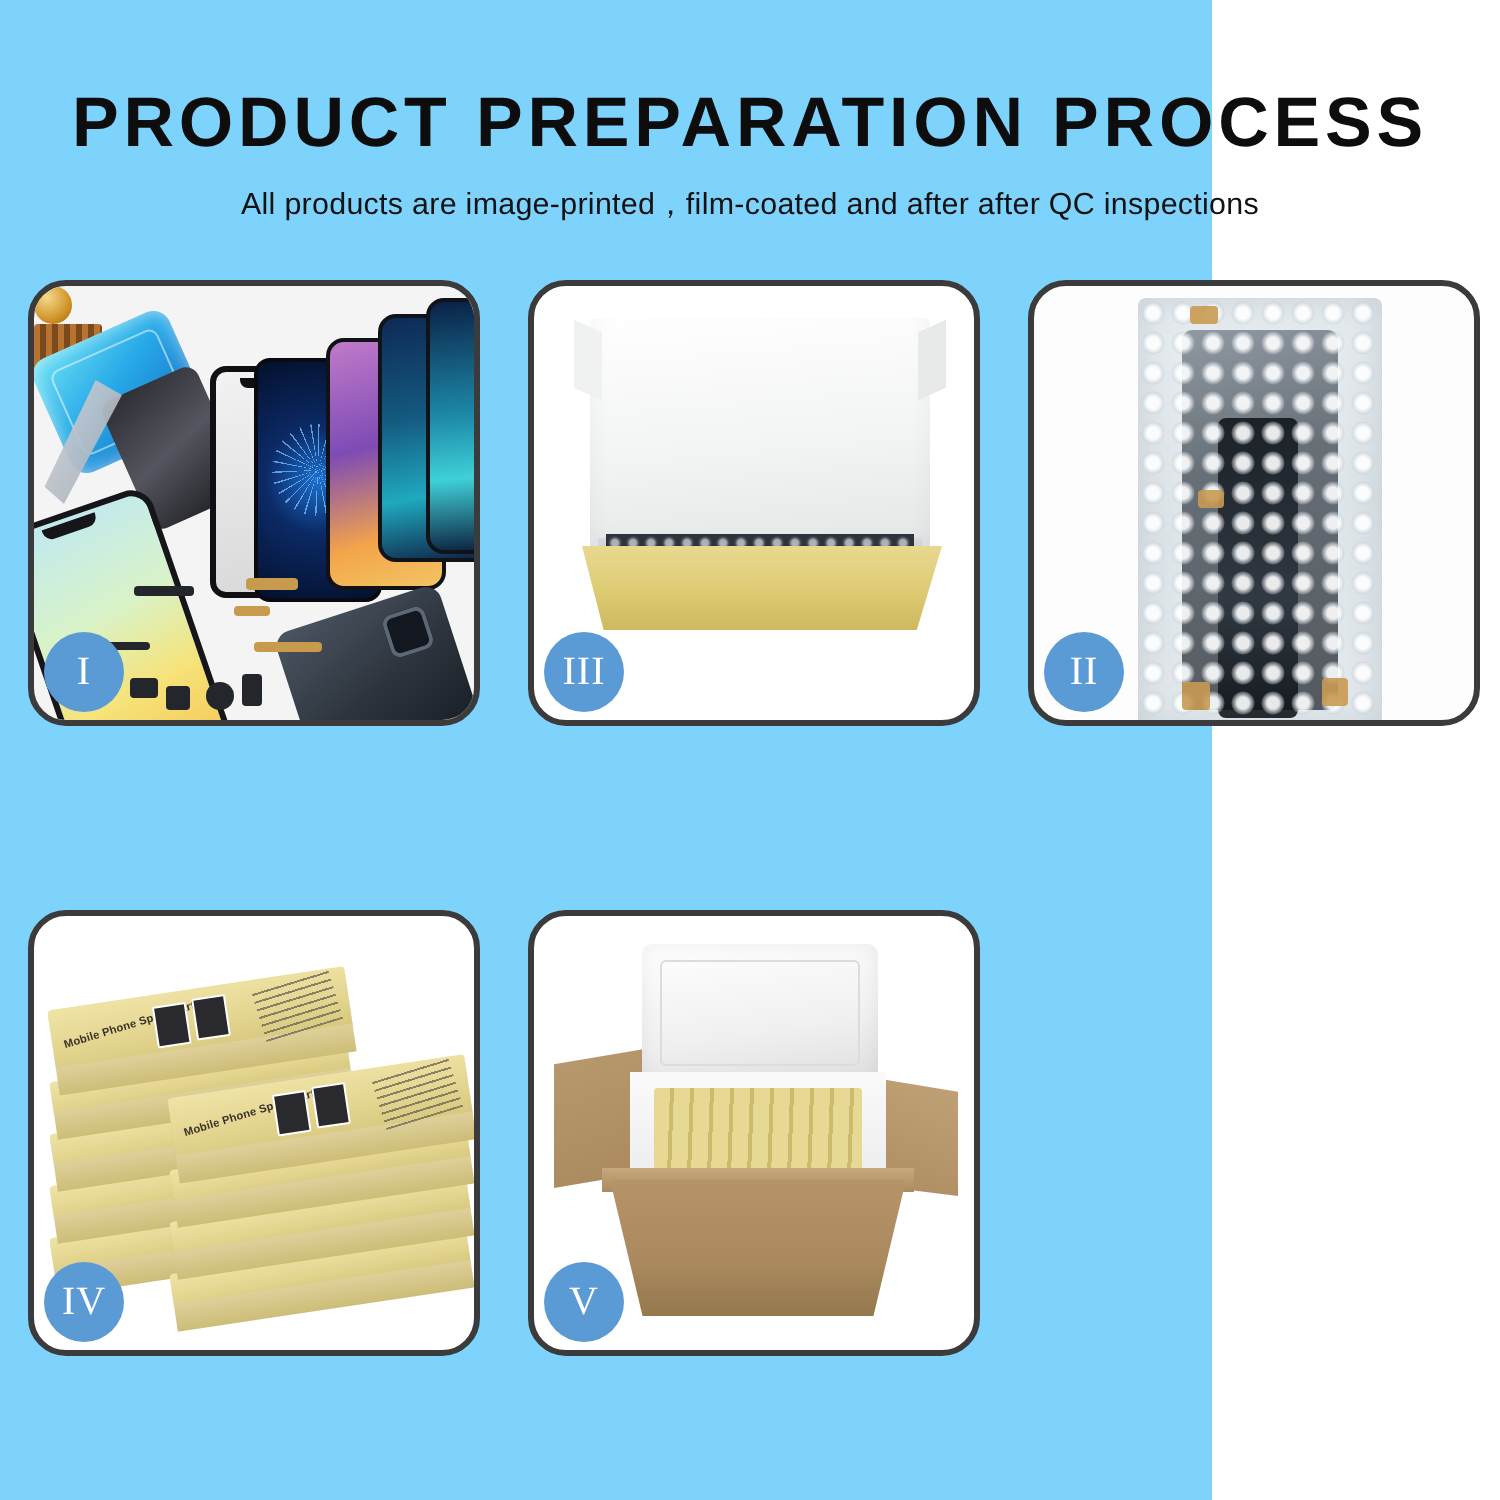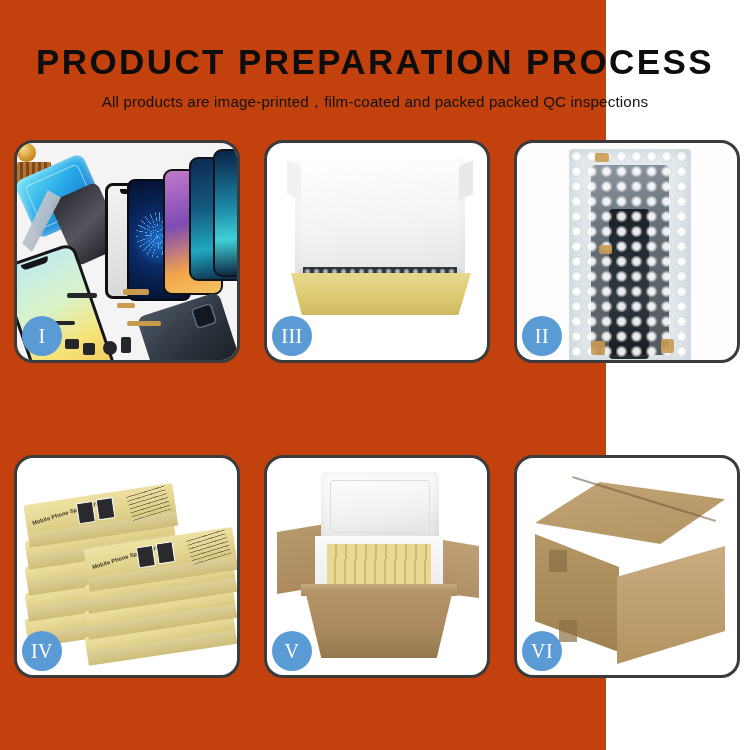--- a/index.html
+++ b/index.html
@@ -2,21 +2,21 @@
 <html><head>
 <meta charset="utf-8">
 <style>
   html,body{margin:0;padding:0;}
   body{
     width:750px;height:750px;
     background:#ffffff;
     font-family:"Liberation Sans", sans-serif;
     overflow:hidden;
   }
-  .page{position:relative;width:606px;height:750px;background:#c2410c;}
+  .page{position:relative;width:606px;height:750px;background:#7dd3fc;}
 
   
   .header{position:absolute;left:0;top:0;width:750px;text-align:center;}
   .title{
     margin:0;padding-top:44px;
     font-size:35px;font-weight:700;color:#0d0d0d;
     letter-spacing:2.4px;line-height:1.05;
     white-space:nowrap;
   }
   .subtitle{
@@ -295,21 +295,21 @@
   .p6 .tapeA{position:absolute;left:32px;top:92px;width:18px;height:22px;background:rgba(140,113,70,.75);}
   .p6 .tapeB{position:absolute;left:42px;top:162px;width:18px;height:22px;background:rgba(140,113,70,.7);}
 </style>
 </head>
 <body>
 
 <div class="page">
 
   <div class="header">
     <h1 class="title">PRODUCT PREPARATION PROCESS</h1>
-    <p class="subtitle">All products are image-printed，film-coated and packed packed QC inspections</p>
+    <p class="subtitle">All products are image-printed，film-coated and after after QC inspections</p>
   </div>
 
   <div class="grid">
 
     <div class="panel p1">
       <div class="scene">
         <div class="ph film-a"></div>
         <div class="ph film-b"></div>
         <div class="ph scr-c"></div>
         <div class="ph scr-d"></div>
@@ -411,26 +411,15 @@
         <div class="flapR"></div>
         <div class="foam-lid"></div>
         <div class="foam-box"></div>
         <div class="content"></div>
         <div class="carton-rim"></div>
         <div class="carton-front"></div>
       </div>
       <div class="badge">V</div>
     </div>
 
-    <div class="panel p6">
-      <div class="scene">
-        <div class="top"></div>
-        <div class="left"></div>
-        <div class="right"></div>
-        <div class="seam"></div>
-        <div class="tapeA"></div>
-        <div class="tapeB"></div>
-      </div>
-      <div class="badge">VI</div>
-    </div>
 
   </div>
 </div>
 
 </body></html>

